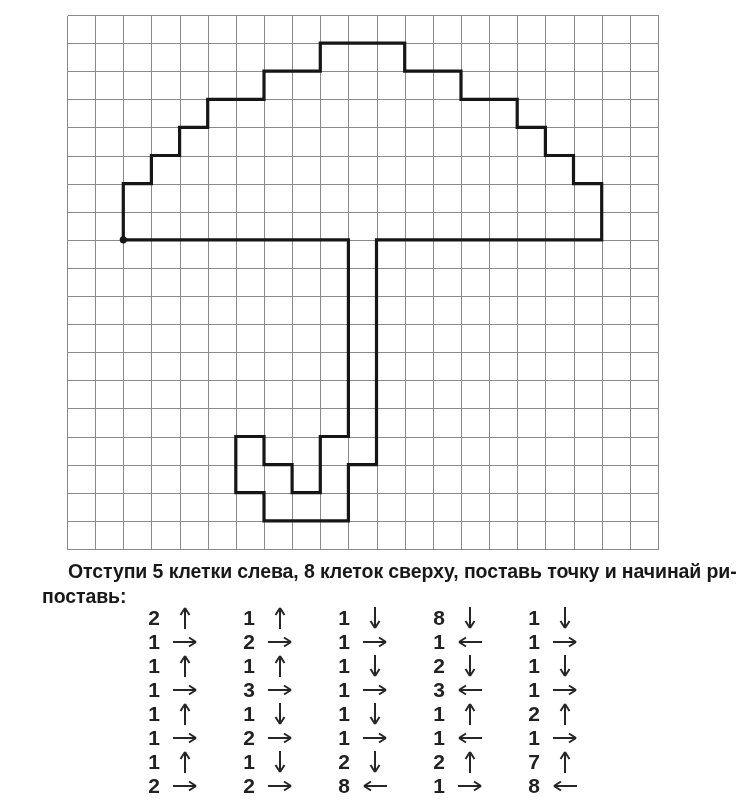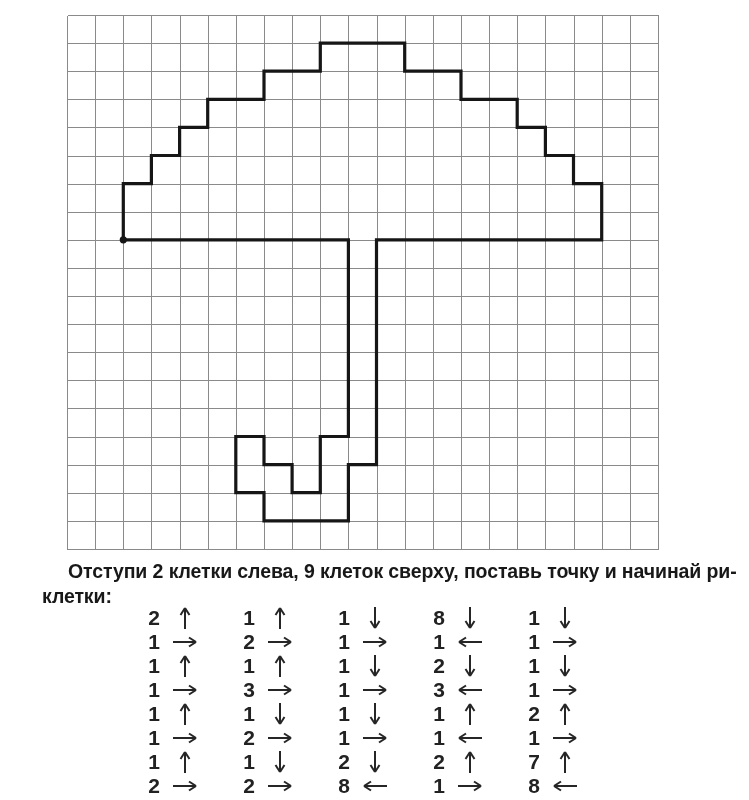--- a/index.html
+++ b/index.html
@@ -107,22 +107,22 @@
         <line x1="0.5" y1="478.5" x2="591.5" y2="478.5" stroke="#8a8a8a" stroke-width="1"></line>
         <line x1="0.5" y1="506.5" x2="591.5" y2="506.5" stroke="#8a8a8a" stroke-width="1"></line>
         <line x1="0.5" y1="534.5" x2="591.5" y2="534.5" stroke="#8a8a8a" stroke-width="1"></line>
       </g>
       <path d="M 56.3 224.8 L 56.3 168.6 L 84.4 168.6 L 84.4 140.5 L 112.6 140.5 L 112.6 112.4 L 140.7 112.4 L 140.7 84.3 L 197.0 84.3 L 197.0 56.2 L 253.3 56.2 L 253.3 28.1 L 337.7 28.1 L 337.7 56.2 L 394.0 56.2 L 394.0 84.3 L 450.2 84.3 L 450.2 112.4 L 478.4 112.4 L 478.4 140.5 L 506.5 140.5 L 506.5 168.6 L 534.7 168.6 L 534.7 224.8 L 309.5 224.8 L 309.5 449.6 L 281.4 449.6 L 281.4 505.8 L 197.0 505.8 L 197.0 477.7 L 168.8 477.7 L 168.8 421.5 L 197.0 421.5 L 197.0 449.6 L 225.1 449.6 L 225.1 477.7 L 253.3 477.7 L 253.3 421.5 L 281.4 421.5 L 281.4 224.8 L 56.3 224.8 Z" fill="none" stroke="#161616" stroke-width="3.2" stroke-linejoin="miter"></path>
       <circle cx="56.3" cy="224.8" r="3.6" fill="#161616"></circle>
     </svg>
   </div>
 
 <div id="instruction">
-  <div class="line first">Отступи 2 клетки слева, 9 клеток сверху, поставь точку и начинай ри-</div>
-  <div class="line">клетки:</div>
+  <div class="line first">Отступи 5 клетки слева, 8 клеток сверху, поставь точку и начинай ри-</div>
+  <div class="line">поставь:</div>
 </div>
 
 <div id="steps-table">
     <div class="step-row">
       <div class="step-cell">
         <span class="step-count">2</span>
         <span class="step-arrow">
           <svg width="30" height="24" viewBox="0 0 30 24">
             <line x1="15" y1="23" x2="15" y2="2" stroke="#262626" stroke-width="2"></line>
             <line x1="15" y1="2" x2="10.5" y2="9" stroke="#262626" stroke-width="2"></line>

